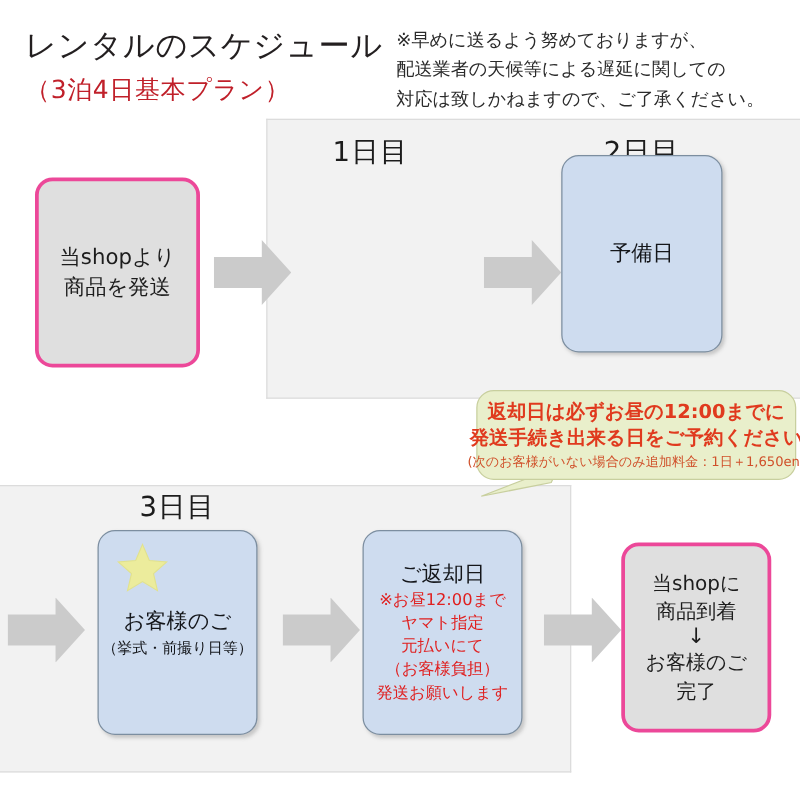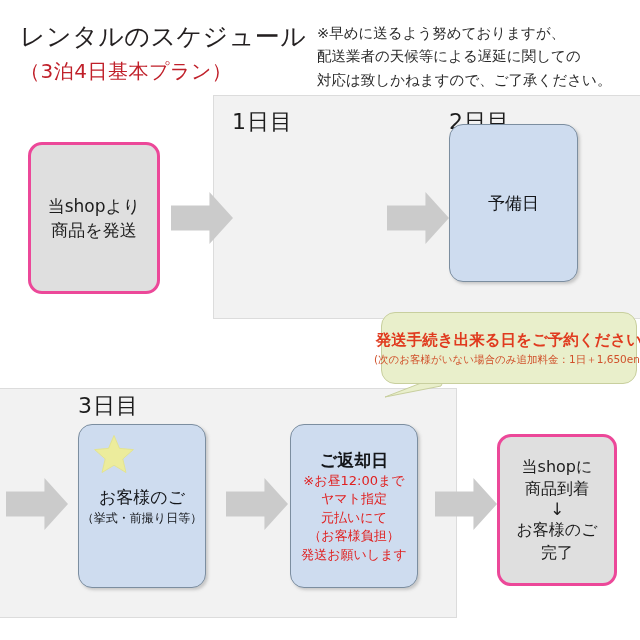--- a/index.html
+++ b/index.html
@@ -91,34 +91,34 @@
     border: 1px solid #7c8ea0;
     color: #14161a;
     box-shadow: 2px 2px 3px rgba(120,120,120,0.35);
   }
 
   .box-label {
     position: absolute;
     font-size: 22px;
     color: #1c1c1c;
     letter-spacing: 1px;
-    text-align: left;
+    text-align: center;
     white-space: nowrap;
   }
 
   .line {
     display: block;
     white-space: nowrap;
   }
   .t17 { font-size: 17px; }
   .t16 { font-size: 16px; }
   .t12 { font-size: 12px; }
   .t13 { font-size: 13px; }
   .red { color: #e02020; }
-  .blk { color: #14161a; font-weight: bold; }
+  .blk { color: #14161a; }
 
   
   #box-ship     { left: 28px;  top: 142px; width: 132px; height: 152px; }
   #box-day1     { left: 232px; top: 140px; width: 129px; height: 158px; }
   #box-day2     { left: 449px; top: 124px; width: 129px; height: 158px; }
   #box-day3     { left: 78px;  top: 424px; width: 128px; height: 164px; }
   #box-day4     { left: 290px; top: 424px; width: 128px; height: 164px; }
   #box-return   { left: 497px; top: 434px; width: 120px; height: 152px; }
 
   #label-day1 { left: 232px; top: 107px; width: 129px; }
@@ -248,17 +248,18 @@
     <span class="line down-arrow-glyph">↓</span>
     <span class="line t16">お客様のご</span>
     <span class="line t16">完了</span>
   </div>
 
   <svg id="callout-tail" viewBox="0 0 70 26">
     <polygon points="66,0 4,24 60,13" fill="#e9efcb" stroke="#c8cf9e" stroke-width="1"></polygon>
   </svg>
 
   <div id="callout">
+    <span class="callout-l1">返却日は必ずお昼の12:00までに</span>
     <span class="callout-l2">発送手続き出来る日をご予約ください</span>
     <span class="callout-l3">(次のお客様がいない場合のみ追加料金：1日＋1,650en)</span>
   </div>
 
 </div>
 
 </body></html>

